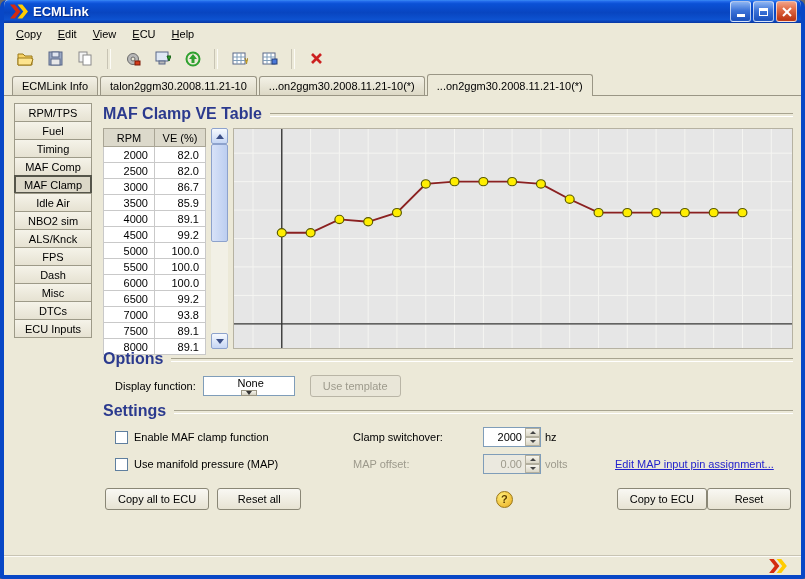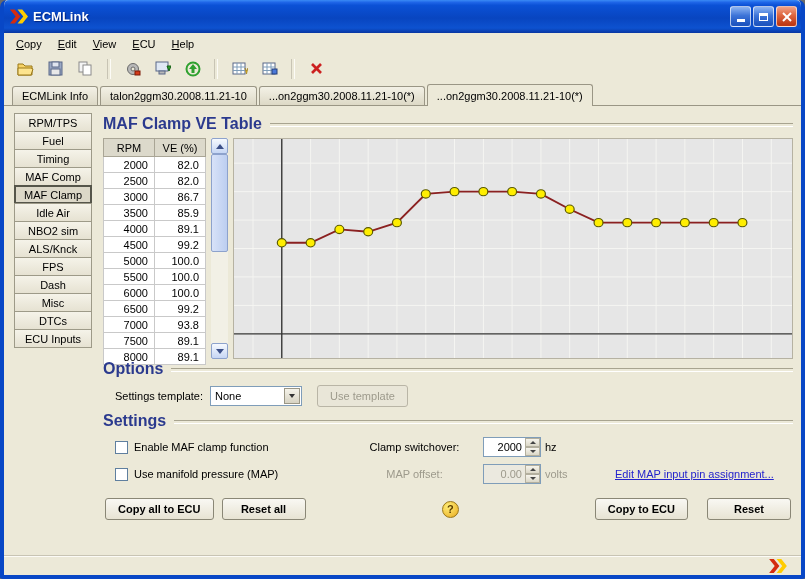--- a/index.html
+++ b/index.html
@@ -1,20 +1,20 @@
 <!DOCTYPE html>
 <html><head>
 <meta charset="utf-8">
 <style>
   html,body{margin:0;padding:0;background:#6a6a6a;}
   body{width:805px;height:579px;overflow:hidden;font-family:"Liberation Sans",sans-serif;font-size:11px;color:#000;}
   .window{width:805px;height:579px;box-sizing:border-box;border:4px solid #0847c6;border-top:none;border-radius:7px 7px 3px 3px;overflow:hidden;background:#ece9d8;display:flex;flex-direction:column;}
 
   
-  .titlebar{height:33px;flex:none;display:flex;align-items:center;padding:0 4px 0 6px;border-radius:5px 5px 0 0;
+  .titlebar{height:23px;flex:none;display:flex;align-items:center;padding:0 4px 0 6px;border-radius:5px 5px 0 0;
     background:linear-gradient(180deg,#3a8bf5 0%,#1f66e8 7%,#0b51d6 16%,#0845c0 55%,#0d52d0 85%,#0836a2 100%);justify-content:center;}
   .app-icon{width:18px;height:16px;margin-right:5px;display:flex;align-items:center;}
   .title-text{color:#fff;font-weight:bold;font-size:13px;text-shadow:1px 1px 1px #00247e;}
   .win-buttons{margin-left:auto;display:flex;gap:2px;}
   .win-btn{width:21px;height:21px;border-radius:3px;border:1px solid rgba(255,255,255,.65);box-sizing:border-box;display:flex;align-items:center;justify-content:center;}
   .win-btn.minmax{background:linear-gradient(180deg,#8db4f2 0%,#3d74d8 45%,#1e55c0 90%);}
   .win-btn.close{background:linear-gradient(180deg,#f0a186 0%,#e06a44 40%,#c03a16 90%);}
   .glyph-min{width:8px;height:3px;background:#fff;align-self:flex-end;margin-bottom:4px;}
   .glyph-max{width:9px;height:8px;border:1px solid #fff;border-top:3px solid #fff;box-sizing:border-box;}
 
@@ -55,51 +55,51 @@
   .sb-btn{height:16px;flex:none;box-sizing:border-box;background:linear-gradient(#f6f9fe,#c6d6f4);border:1px solid #8da2cc;border-radius:2px;display:flex;align-items:center;justify-content:center;}
   .tri-up{width:0;height:0;border-left:4px solid transparent;border-right:4px solid transparent;border-bottom:5px solid #3b4f88;}
   .tri-down{width:0;height:0;border-left:4px solid transparent;border-right:4px solid transparent;border-top:5px solid #3b4f88;}
   .sb-track{flex:1;position:relative;}
   .sb-thumb{position:absolute;top:0;left:0;right:0;height:98px;box-sizing:border-box;background:linear-gradient(90deg,#d8e2f8,#bccef0);border:1px solid #8da2cc;border-radius:2px;}
   .chart{flex:1;background:#e6e6e6;border:1px solid #b6b2a2;min-width:0;position:relative;}
   .chart svg{position:absolute;inset:0;width:100%;height:100%;}
 
   
   .options-row{display:flex;align-items:center;margin:2px 0 4px 12px;gap:7px;}
-  .combo{width:92px;height:20px;box-sizing:border-box;border:1px solid #7f9db9;background:#fff;display:flex;align-items:center;}
+  .combo{width:92px;height:20px;box-sizing:border-box;border:1px solid #7f9db9;background:#fff;display:flex;align-items:center;flex-direction:column;}
   .combo-value{flex:1;padding-left:4px;}
   .combo-arrow{width:16px;height:16px;margin:1px;background:linear-gradient(#f5f3ea,#d7d3c3);border:1px solid #9a9685;box-sizing:border-box;display:flex;align-items:center;justify-content:center;}
   .tri-dn-sm{width:0;height:0;border-left:3px solid transparent;border-right:3px solid transparent;border-top:4px solid #333;}
 
   .btn{height:22px;box-sizing:border-box;padding:0 12px;background:linear-gradient(#f9f8f3,#e7e3d3);border:1px solid #8a8776;border-radius:3px;display:inline-flex;align-items:center;justify-content:center;white-space:nowrap;}
   .btn.disabled{color:#9d9a8c;border-color:#b9b5a6;background:#e9e6d8;}
 
   
   .settings-grid{display:grid;grid-template-columns:238px 130px 62px 42px auto;row-gap:7px;align-items:center;margin:2px 0 2px 12px;}
   .chk-row{display:flex;align-items:center;gap:6px;}
   .checkbox{width:13px;height:13px;box-sizing:border-box;background:#fff;border:1px solid #5f7f9f;flex:none;}
-  .right-label{text-align:center;padding-right:7px;white-space:nowrap;}
+  .right-label{text-align:left;padding-right:7px;white-space:nowrap;}
   .gray{color:#9d9a8c;}
   .spinner{display:flex;width:58px;height:20px;box-sizing:border-box;border:1px solid #7f9db9;background:#fff;}
   .spinner.disabled{background:#ebe9df;}
   .spinner.disabled .spin-value{color:#9d9a8c;}
   .spin-value{flex:1;text-align:right;padding:3px 3px 0 0;}
   .spin-btns{width:15px;flex:none;display:flex;flex-direction:column;}
   .spin-btn{flex:1;box-sizing:border-box;background:linear-gradient(#f6f4ec,#dbd7c7);border:1px solid #b3af9e;display:flex;align-items:center;justify-content:center;}
   .tri-u{width:0;height:0;border-left:3px solid transparent;border-right:3px solid transparent;border-bottom:3px solid #444;}
   .tri-d{width:0;height:0;border-left:3px solid transparent;border-right:3px solid transparent;border-top:3px solid #444;}
   .link{color:#2323cc;margin-left:28px;white-space:nowrap;text-decoration:underline;}
 
   
   .footer{display:flex;align-items:center;margin:12px 2px 0 2px;}
-  .footer .btn{min-width:84px;font-weight:bold;}
+  .footer .btn{min-width:84px;}
   .f-left{display:flex;gap:8px;}
   .f-spacer{flex:1;}
   .help-icon{width:17px;height:17px;border-radius:50%;background:radial-gradient(circle at 35% 30%,#ffee77,#f0bf3a 70%,#c89020);border:1px solid #9a7818;box-sizing:border-box;display:flex;align-items:center;justify-content:center;font-weight:bold;font-size:11px;color:#5a3c00;margin-right:104px;}
-  .f-right{display:flex;gap:19px;margin-left:32px;}
+  .f-right{display:flex;gap:0;}
 
   
   .statusbar{height:18px;flex:none;border-top:1px solid #fcfbf6;box-shadow:0 -1px 0 #c8c4b4;display:flex;align-items:center;justify-content:flex-end;padding-right:14px;background:#ece9d8;}
 </style>
 </head>
 <body>
 
 <div class="window">
 
   <div class="titlebar">
@@ -381,21 +381,21 @@
             </svg>
         </div>
       </div>
 
       <div class="section-header">
         <span class="sh-text">Options</span>
         <span class="sh-line"></span>
       </div>
 
       <div class="options-row">
-        <span>Settings template:</span>
+        <span>Display function:</span>
         <span class="combo">
           <span class="combo-value">None</span>
           <span class="combo-arrow">
               <span class="tri-dn-sm"></span>
             </span>
         </span>
         <span class="btn disabled" style="margin-left:8px;">Use template</span>
       </div>
 
       <div class="section-header">

